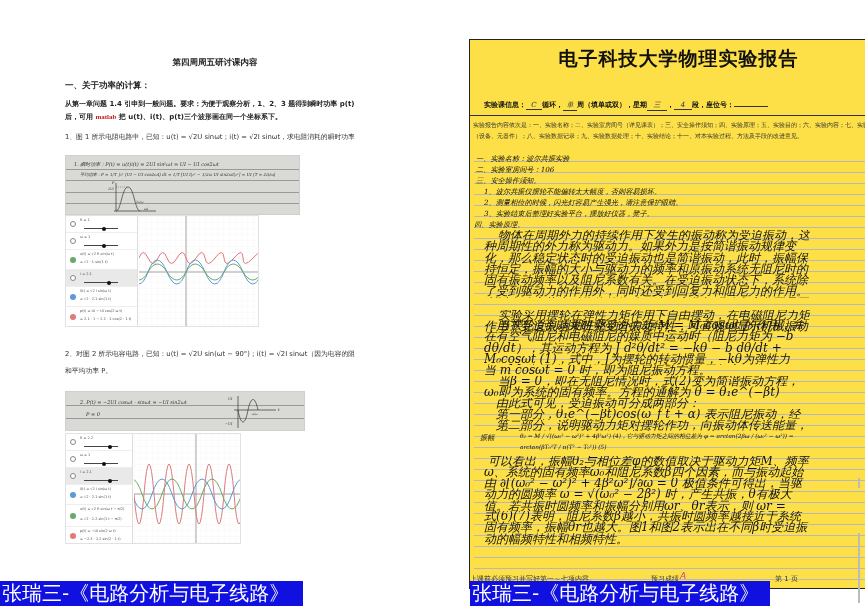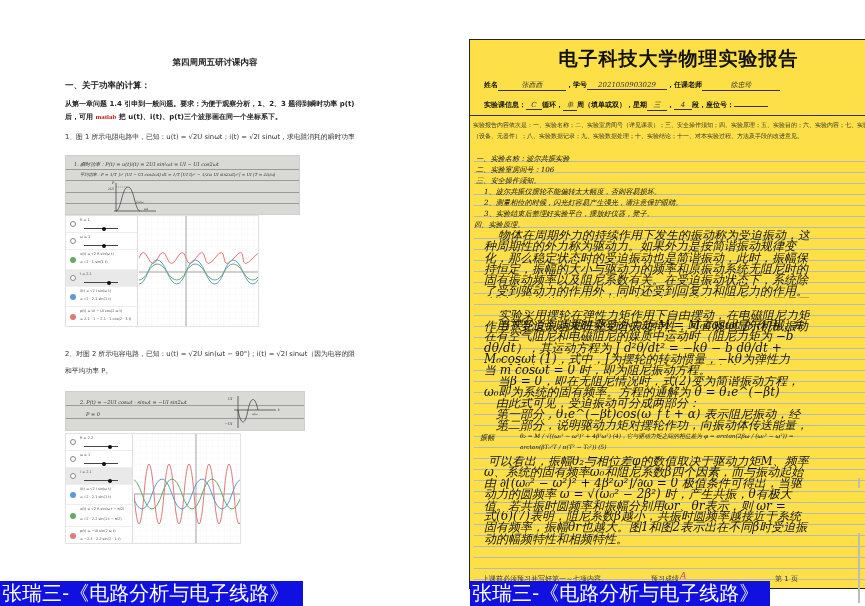--- a/index.html
+++ b/index.html
@@ -207,23 +207,20 @@
       <path d="M0 60 Q10 30 20 60 T40 60 T60 60 T80 60 T100 60 T120 60" fill="none" stroke="#6aa86a" stroke-width="1" transform="translate(-12,0)"></path>
     </svg>
   </div>
 </div>
 
 <div class="banner" style="left:0; top:581px; width:303px;">张瑞三-《电路分析与电子线路》</div>
 
 <div class="report">
   <div class="report-title">电子科技大学物理实验报告</div>
 
-  <div class="info-line" style="top:40px;">
-    <span>姓名</span><span class="fill" style="width:68px;">张西西</span><span>，学号</span><span class="fill" style="width:80px;">2021050903029</span><span>，任课老师</span><span class="fill" style="width:78px;">徐忠玲</span>
-  </div>
 
   <div class="info-line" style="top:60px;">
     <span>实验课信息：</span><span class="fill" style="width:16px;">C</span><span>循环，</span><span class="fill" style="width:14px;">单</span><span>周（填单或双），星期</span><span class="fill" style="width:20px;">三</span><span>，</span><span class="fill" style="width:18px;">4</span><span>段，座位号：</span><span class="fill" style="width:34px;"></span>
   </div>
 
   <div class="hdr-sep"></div>
   <div class="notice">实验报告内容依次是：一、实验名称；二、实验室房间号（详见课表）；三、安全操作须知；四、实验原理；五、实验目的；六、实验内容；七、实验器材（设备、元器件）；八、实验数据记录；九、实验数据处理；十、实验结论；十一、对本实验过程、方法及手段的改进意见。</div>
 
   <div class="lines">
     <div class="rline" style="top:9px"></div>
@@ -283,21 +280,21 @@
   <div class="hwpara" style="left:26px; top:358px; width:314px; height:11px;">由此式可见，受迫振动可分成两部分：</div>
   <div class="hwpara" style="left:26px; top:369px; width:314px; height:11px;">第一部分，θ₁e^(−βt)cos(ω_f t + α) 表示阻尼振动，经过一段时间后衰减消失。</div>
   <div class="hwpara" style="left:26px; top:380px; width:314px; height:11px;">第二部分，说明驱动力矩对摆轮作功，向振动体传送能量，最后达到一个稳定的振动状态。</div>
   <div class="hwtext" style="left:10px; top:393px;">振幅</div>
   <div class="hwpara" style="left:50px; top:391px; width:300px; height:24px; font-size:5.8px;">θ₂ = M / √((ω₀² − ω²)² + 4β²ω²)  (4)，它与驱动力矩之间的相位差为 φ = arctan(2βω / (ω₀² − ω²)) = arctan(βT₀²T / π(T² − T₀²))  (5)</div>
   <div class="hwpara" style="left:14px; top:416px; width:326px; height:22px; text-indent:4px;">可以看出，振幅θ₂与相位差φ的数值取决于驱动力矩M、频率ω、系统的固有频率ω₀和阻尼系数β四个因素，而与振动起始状态无关。</div>
   <div class="hwpara" style="left:14px; top:438px; width:326px; height:33px;">由 ∂[(ω₀² − ω²)² + 4β²ω²]/∂ω = 0 极值条件可得出，当驱动力的圆频率 ω = √(ω₀² − 2β²) 时，产生共振，θ有极大值。若共振时圆频率和振幅分别用ωr、θr表示，则 ωr = √(ω₀² − 2β²) (6)，θr = M / (2β√(ω₀² − β²)) (7)</div>
   <div class="hwpara" style="left:14px; top:471px; width:326px; height:34px;">式(6)(7)表明，阻尼系数β越小，共振时圆频率越接近于系统固有频率，振幅θr也越大。图1和图2表示出在不同β时受迫振动的幅频特性和相频特性。</div>
 </div>
 
-<div class="foot" style="left:482px;">上课前必须预习并写好第一～七项内容。</div>
+<div class="foot" style="left:470px;">上课前必须预习并写好第一～七项内容。</div>
 <div class="foot" style="left:651px;">预习成绩</div>
 <div class="grade">A</div>
 <div class="foot" style="left:775px;">第 1 页</div>
 
 <div class="banner" style="left:470px; top:581px; width:300px;">张瑞三-《电路分析与电子线路》</div>
 
 <div class="edge-mark" style="top:478px; height:10px;"></div>
 <div class="edge-mark" style="top:533px; height:70px;"></div>
 
 </body></html>

